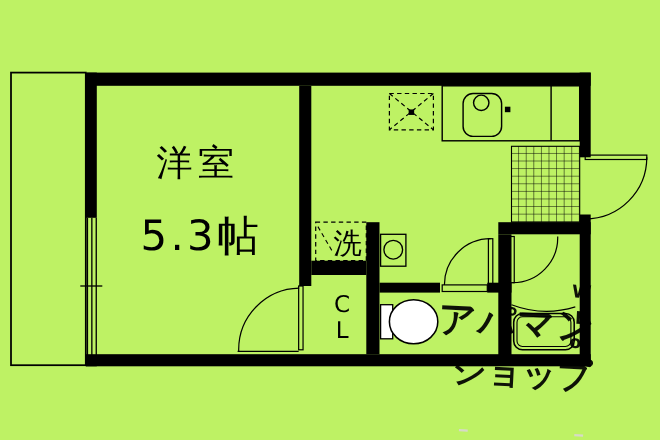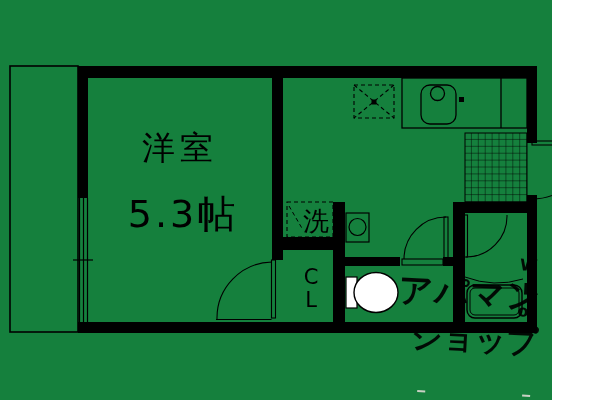--- a/index.html
+++ b/index.html
@@ -1,16 +1,16 @@
 <!DOCTYPE html>
 <html><head>
 <meta charset="utf-8">
 <style>
   html,body{margin:0;padding:0;background:#ffffff;}
-  .canvas{position:relative;width:552px;height:400px;background:#15803d;overflow:hidden;
+  .canvas{position:relative;width:600px;height:400px;background:#bef264;overflow:hidden;
           font-family:"DejaVu Sans","Liberation Sans",sans-serif;text-align:right;}
   svg{position:absolute;left:0;top:0;}
   text{font-family:"DejaVu Sans","Liberation Sans",sans-serif;fill:#000;}
   .room-label{font-size:33px;letter-spacing:5px;}
   .size-label{font-size:38px;letter-spacing:3px;}
   .small-label{font-size:26px;}
   .cl-label{font-size:21px;}
   .wm{font-weight:bold;opacity:0.92;}
 </style>
 </head>

